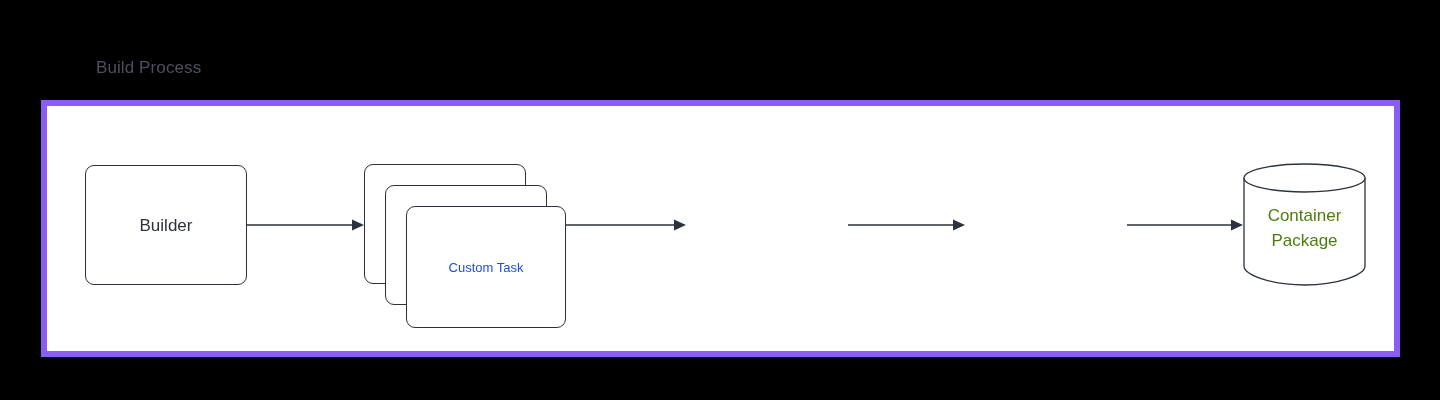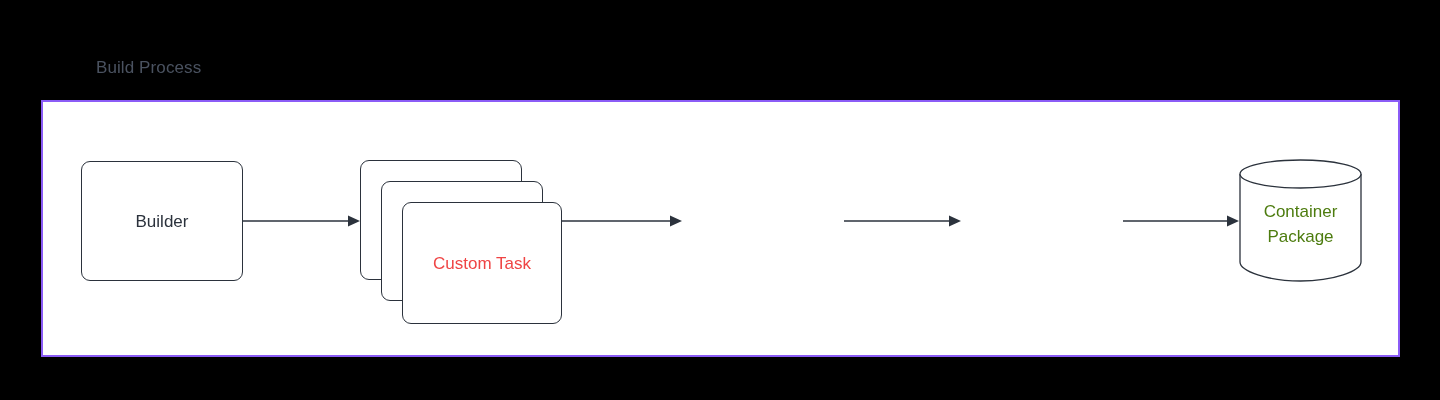--- a/index.html
+++ b/index.html
@@ -30,21 +30,21 @@
   }
 
   
   .panel {
     position: absolute;
     left: 41px;
     top: 100px;
     width: 1359px;
     height: 257px;
     background: #ffffff;
-    border: 2px solid #8b5cf6;
+    border: 6px solid #8b5cf6;
   }
 
   
   .node {
     position: absolute;
     background: #ffffff;
     border: 1px solid #2b323c;
     border-radius: 9px;
     display: flex;
     align-items: center;
@@ -71,22 +71,22 @@
     position: absolute;
     width: 162px;
     height: 120px;
     background: #ffffff;
     border: 1px solid #2b323c;
     border-radius: 9px;
     display: flex;
     align-items: center;
     justify-content: center;
     text-align: center;
-    color: #ef4444;
-    font-size: 17px;
+    color: #1d4ed8;
+    font-size: 13px;
     line-height: 21px;
     overflow: hidden;
     white-space: nowrap;
   }
   .stack .card-1 { left: 0px;  top: 0px;  z-index: 1; }
   .stack .card-2 { left: 21px; top: 21px; z-index: 2; }
   .stack .card-3 { left: 42px; top: 42px; z-index: 3; width: 160px; height: 122px; }
   .stack .card-1 .card-label,
   .stack .card-2 .card-label {
     position: relative;

